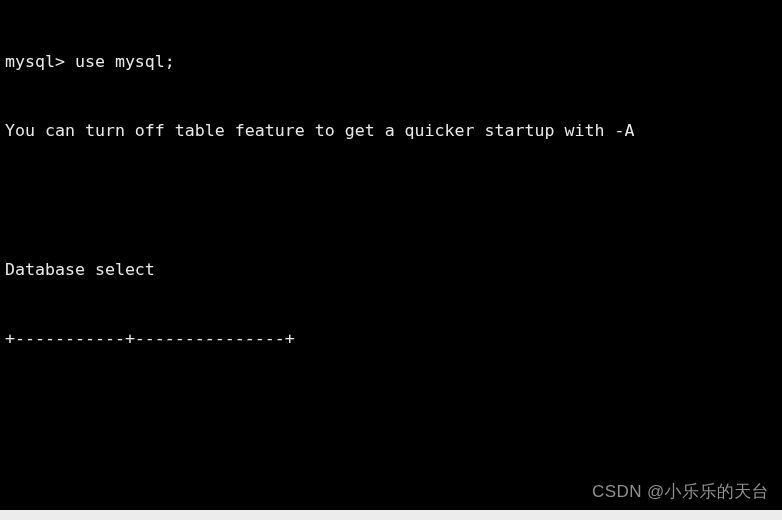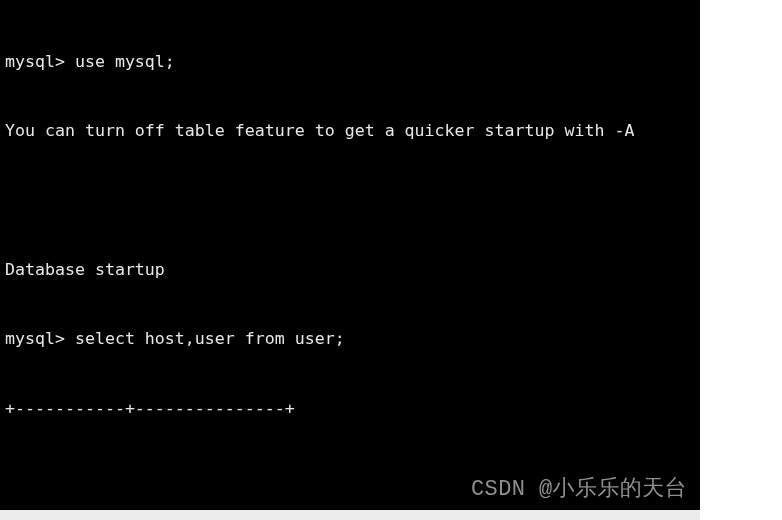--- a/index.html
+++ b/index.html
@@ -3,21 +3,21 @@
 <meta charset="utf-8">
 <style>
   html, body {
     margin: 0;
     padding: 0;
     background: #ffffff;
   }
 
   #terminal-window {
     position: relative;
-    width: 700px;
+    width: 782px;
     height: 520px;
     background: #404040;
     overflow: hidden;
     box-sizing: border-box;
   }
 
   #terminal-screen {
     position: absolute;
     left: 0;
     top: 0;
@@ -47,22 +47,22 @@
   }
 
   .term-line.blank {
     color: transparent;
   }
 
   #watermark {
     position: absolute;
     right: 13px;
     bottom: 17px;
-    font-family: Liberation Mono, monospace;
-    font-size: 22px;
+    font-family: Liberation Sans, sans-serif;
+    font-size: 17px;
     color: #8f8f8f;
     letter-spacing: 0.4px;
     user-select: none;
     white-space: nowrap;
   }
 
   #bottom-bar {
     position: absolute;
     left: 0;
     bottom: 0;
@@ -74,22 +74,21 @@
 </head>
 <body>
 
 <div id="terminal-window">
 
   <div id="terminal-screen">
     <div id="terminal-output">
       <span class="term-line">mysql&gt; use mysql;</span>
       <span class="term-line">You can turn off table feature to get a quicker startup with -A</span>
       <span class="term-line blank"> </span>
-      <span class="term-line">Database startup</span>
-      <span class="term-line">mysql&gt; select host,user from user;</span>
+      <span class="term-line">Database select</span>
       <span class="term-line">+-----------+---------------+</span>
       
       
       
       
       
       
       
       
       

